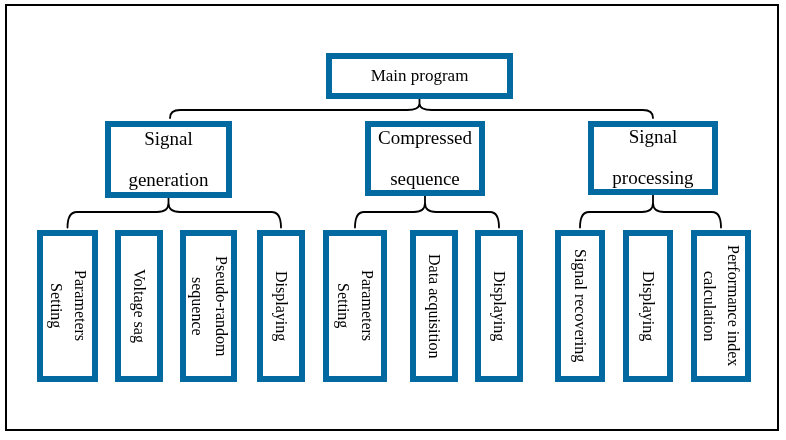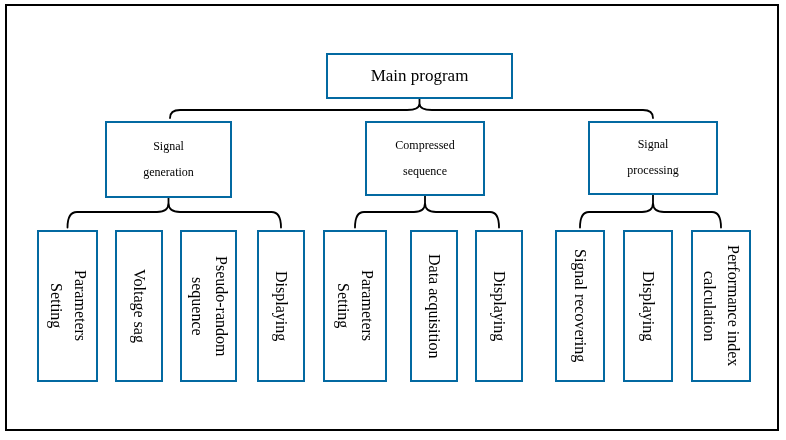--- a/index.html
+++ b/index.html
@@ -36,32 +36,32 @@
   .connectors path {
     fill: none;
     stroke: #000000;
     stroke-width: 1.8;
     stroke-linecap: round;
     stroke-linejoin: round;
   }
   .box {
     position: absolute;
     box-sizing: border-box;
-    border: 2px solid #0369a1;
+    border: 6px solid #0369a1;
     background: #ffffff;
     display: flex;
     align-items: center;
     justify-content: center;
     text-align: center;
   }
   .root-box {
     font-size: 17px;
   }
   .branch-box {
-    font-size: 12px;
+    font-size: 19px;
     line-height: 2.15;
     white-space: pre-line;
   }
   .leaf-box {
     font-size: 16px;
   }
   .leaf-box .vtext {
     writing-mode: vertical-rl;
     text-orientation: mixed;
     white-space: pre-line;

